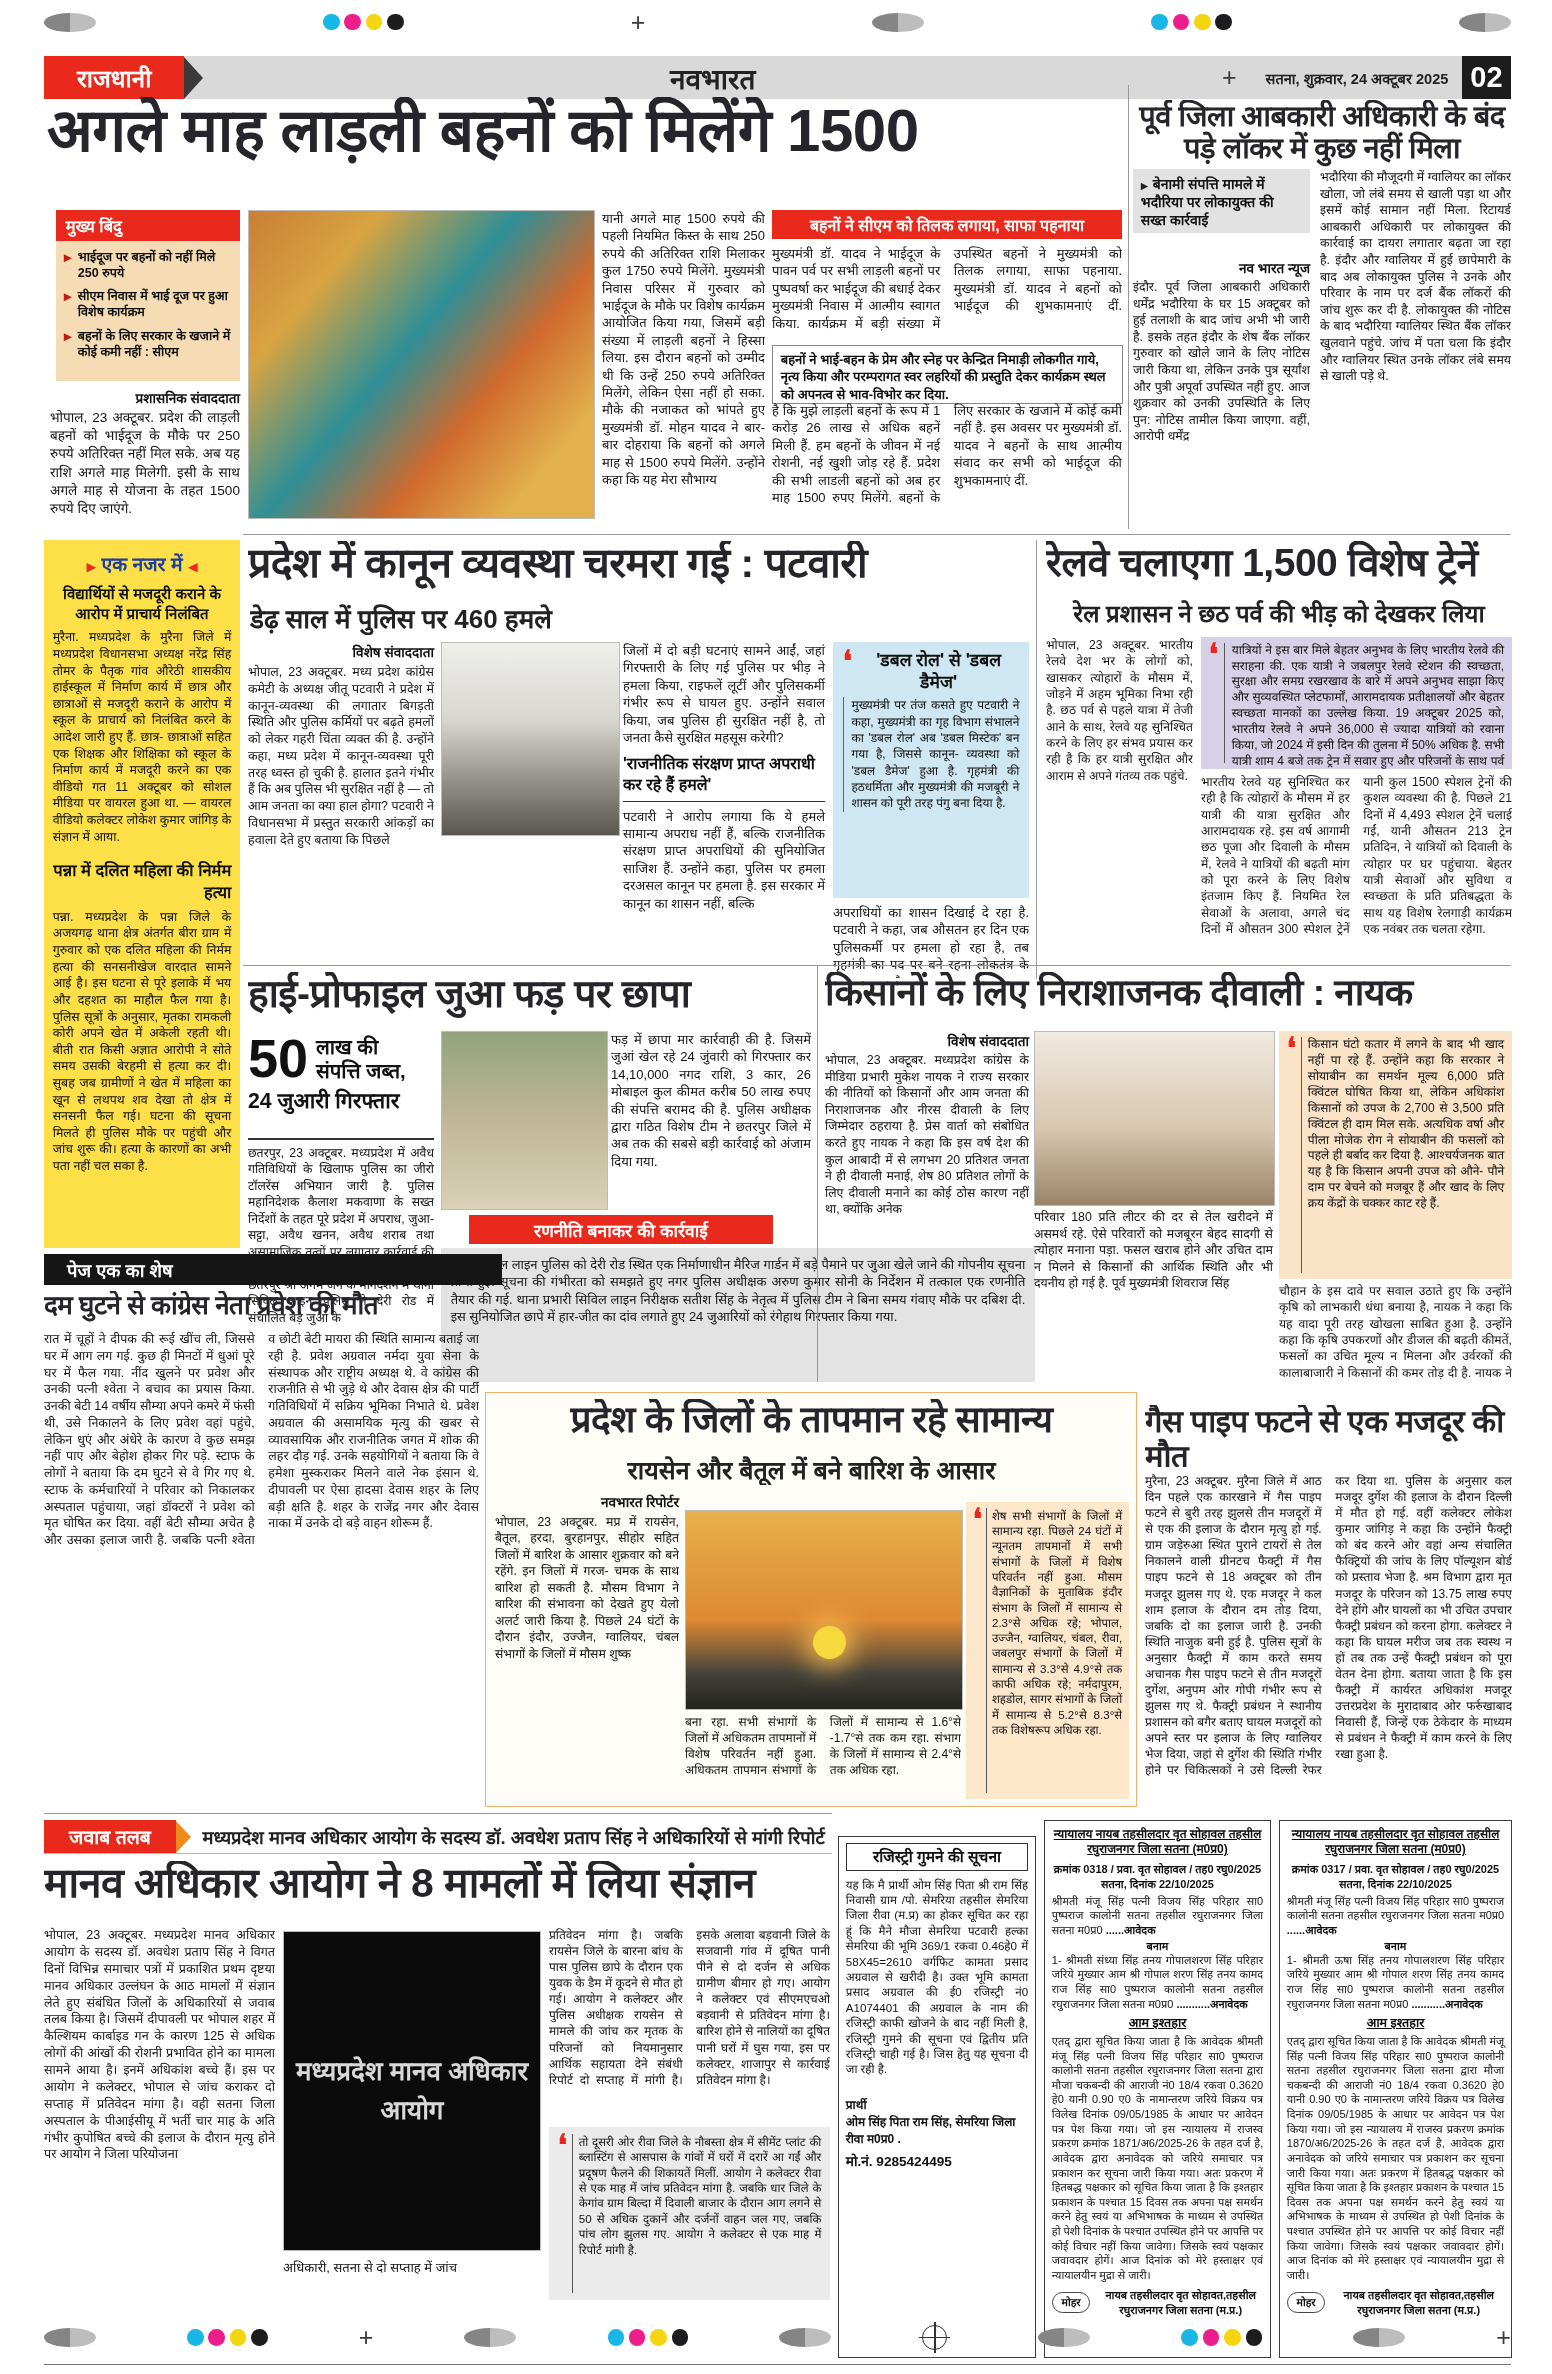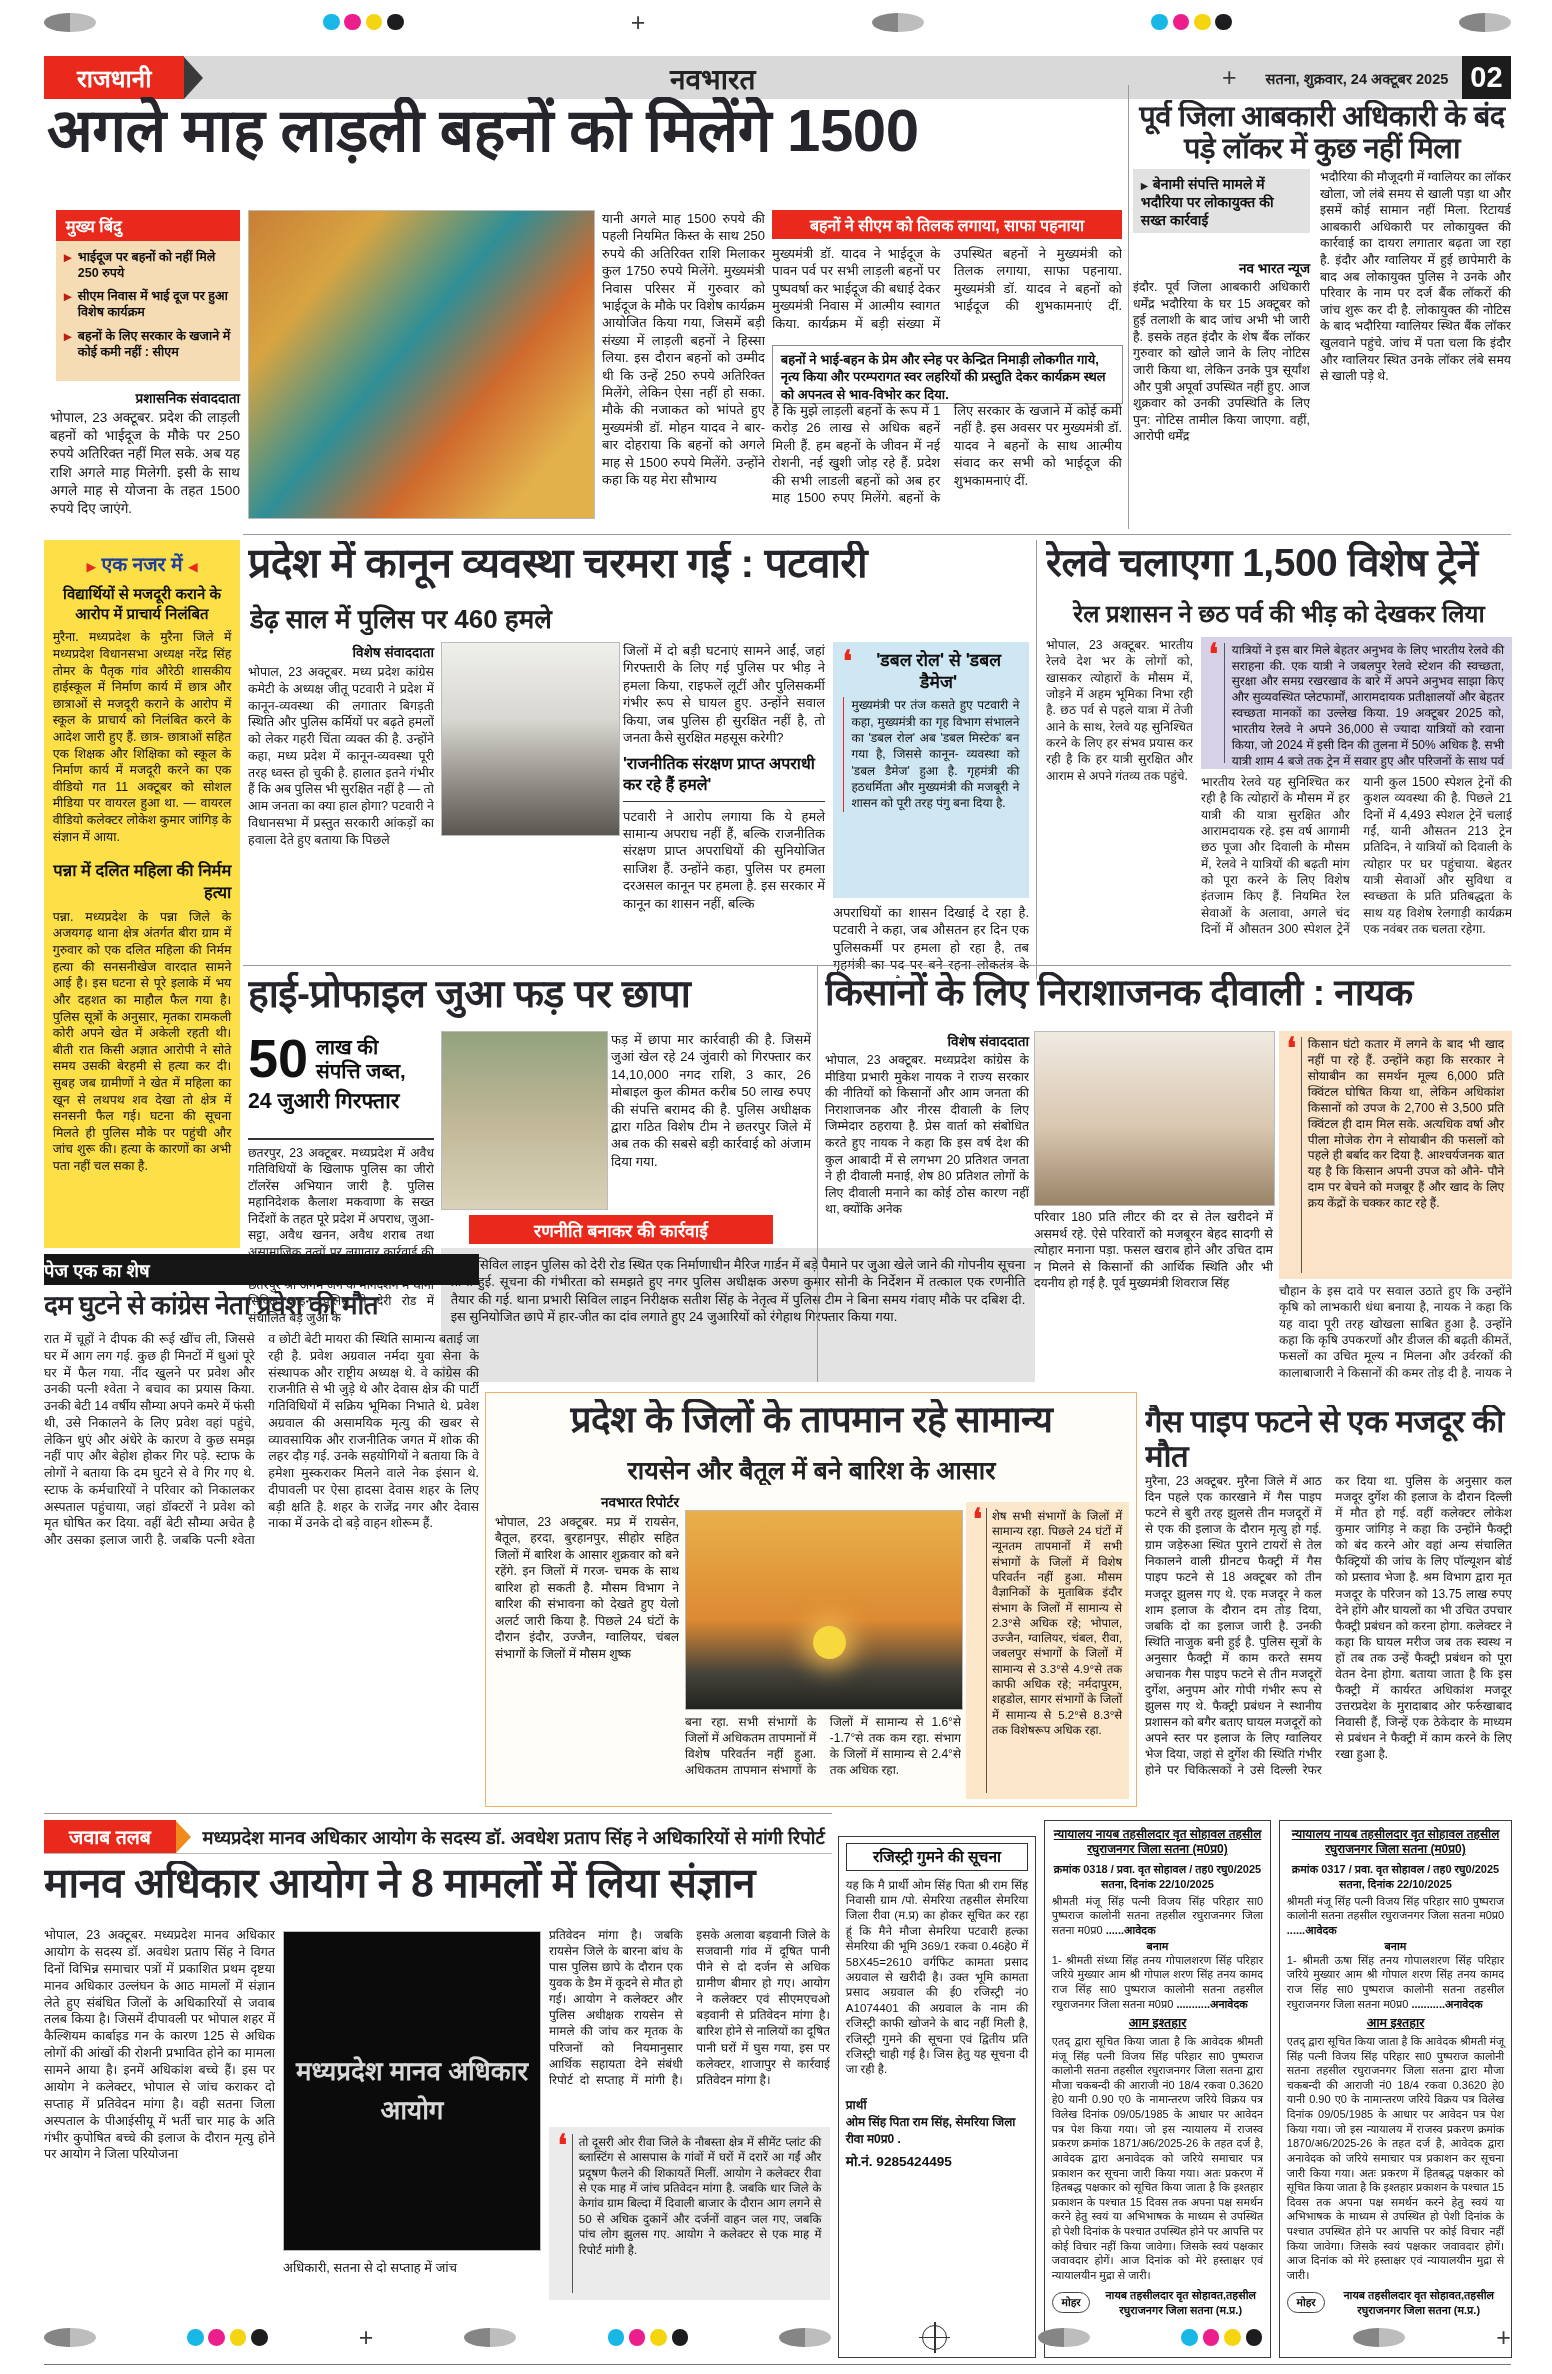--- a/index.html
+++ b/index.html
@@ -53,21 +53,21 @@
   .oval{width:52px;height:19.4px;border-radius:50%;background:linear-gradient(90deg,#858585 50%,#bdbdbd 50%);}
   .cmyk{display:flex;gap:4.9px;align-items:center;}
   .dot{width:16.5px;height:16.5px;border-radius:50%;}
   .d-c{background:#19b7e6;} .d-m{background:#ec1e8c;} .d-y{background:#f5d410;} .d-k{background:#1d1d1f;}
   .pcross{font-size:25px;color:#3a3a3a;font-weight:400;line-height:1;}
   .reg{width:23px;height:23px;border:1.6px solid #333;border-radius:50%;position:relative;}
   .reg:before,.reg:after{content:"";position:absolute;background:#333;}
   .reg:before{left:50%;top:-3.9px;bottom:-3.9px;width:1.4px;margin-left:-0.7px;}
   .reg:after{top:50%;left:-3.9px;right:-3.9px;height:1.4px;margin-top:-0.7px;}
   .strip-red{background:#e8291c;color:#fff;font-weight:800;display:flex;align-items:center;justify-content:center;}
-  .strip-blk{background:#161616;color:#fff;font-weight:800;display:flex;align-items:center;padding-left:0;}
+  .strip-blk{background:#161616;color:#fff;font-weight:800;display:flex;align-items:center;padding-left:23px;}
   .hl-box{border:1.4px solid #8a8a8a;background:#fff;padding:4.9px 7.8px;font-size:13px;line-height:1.35;font-weight:600;}
 </style>
 </head>
 <body>
 
 <div id="page">
 
   <div class="abs marks" style="left:44px;top:11.6px;width:1467px;height:21.3px;">
     <div class="oval"></div>
     <div class="cmyk">

